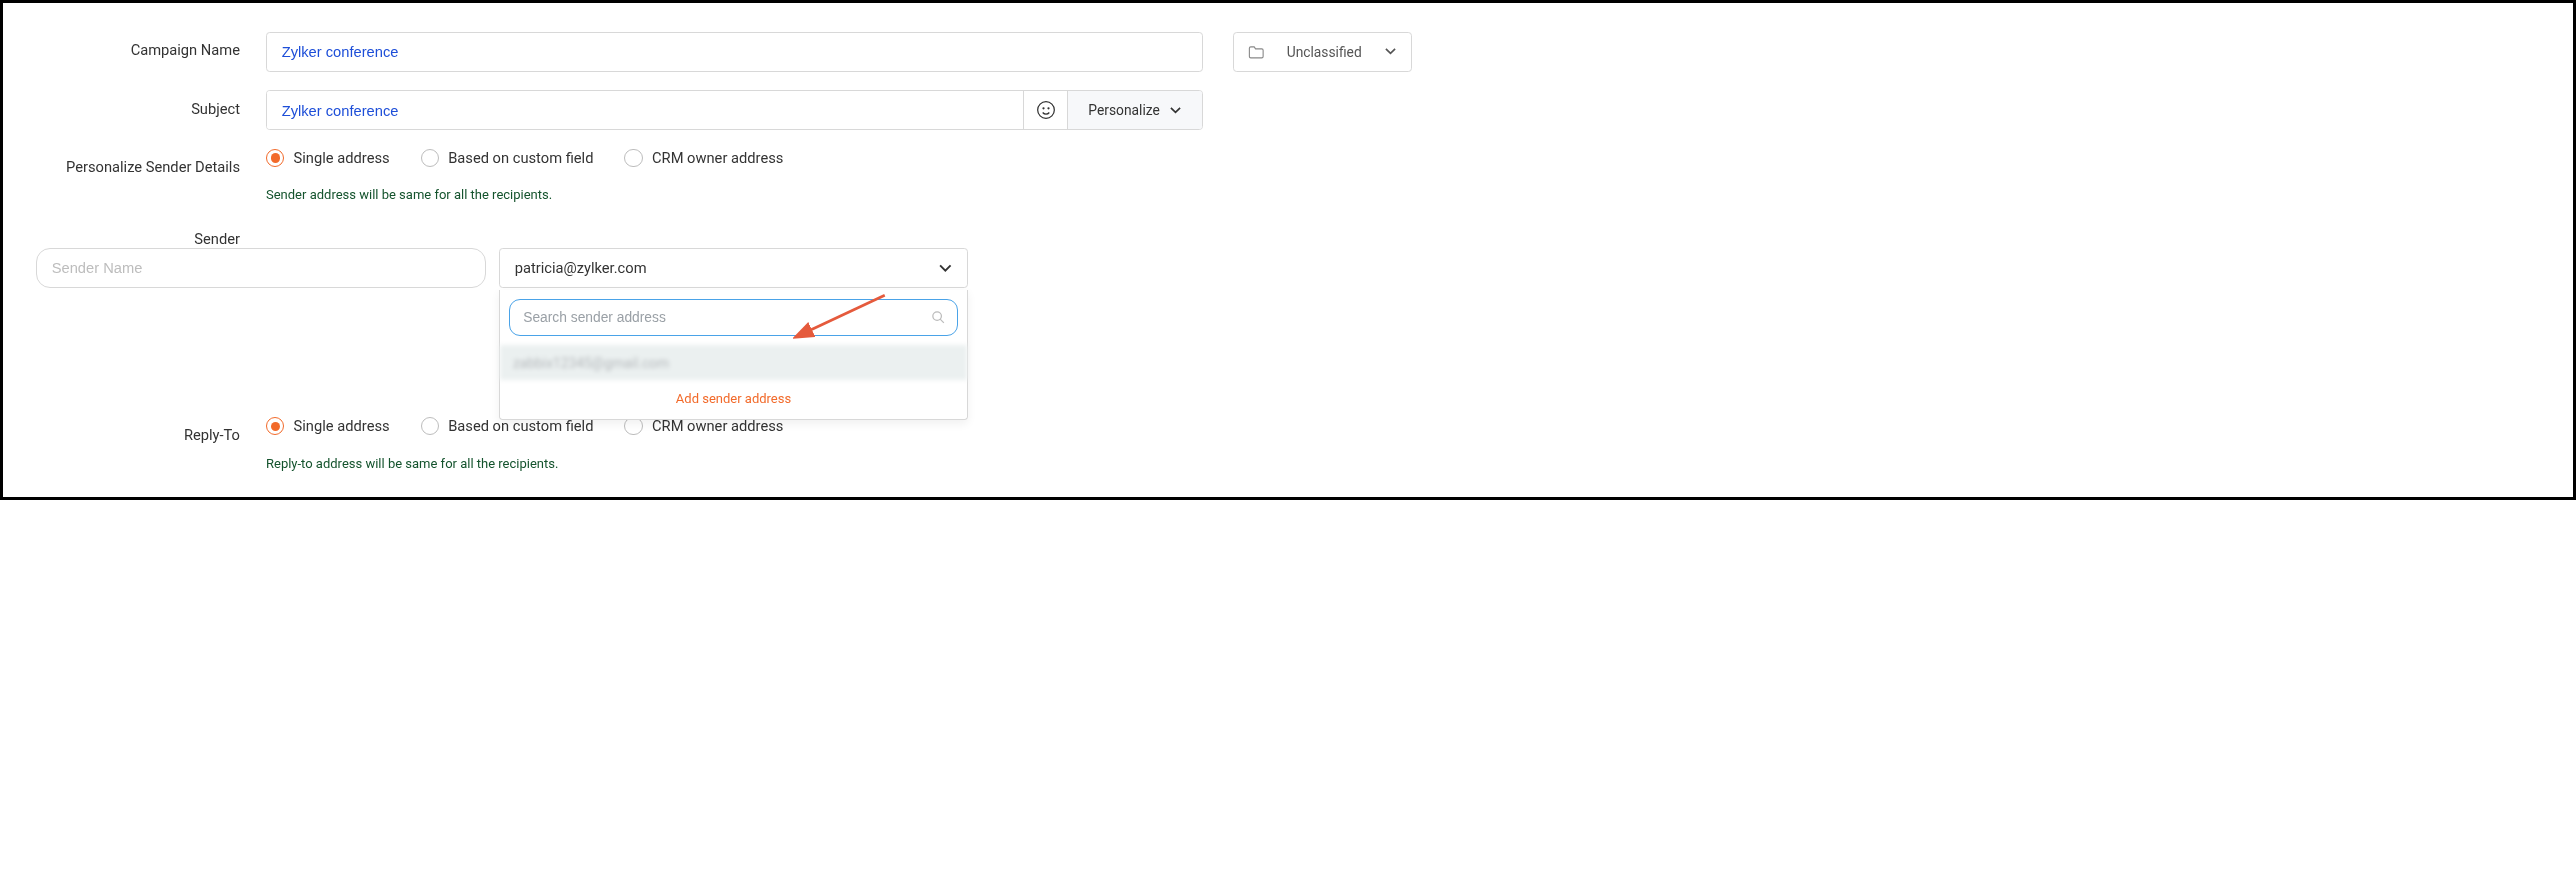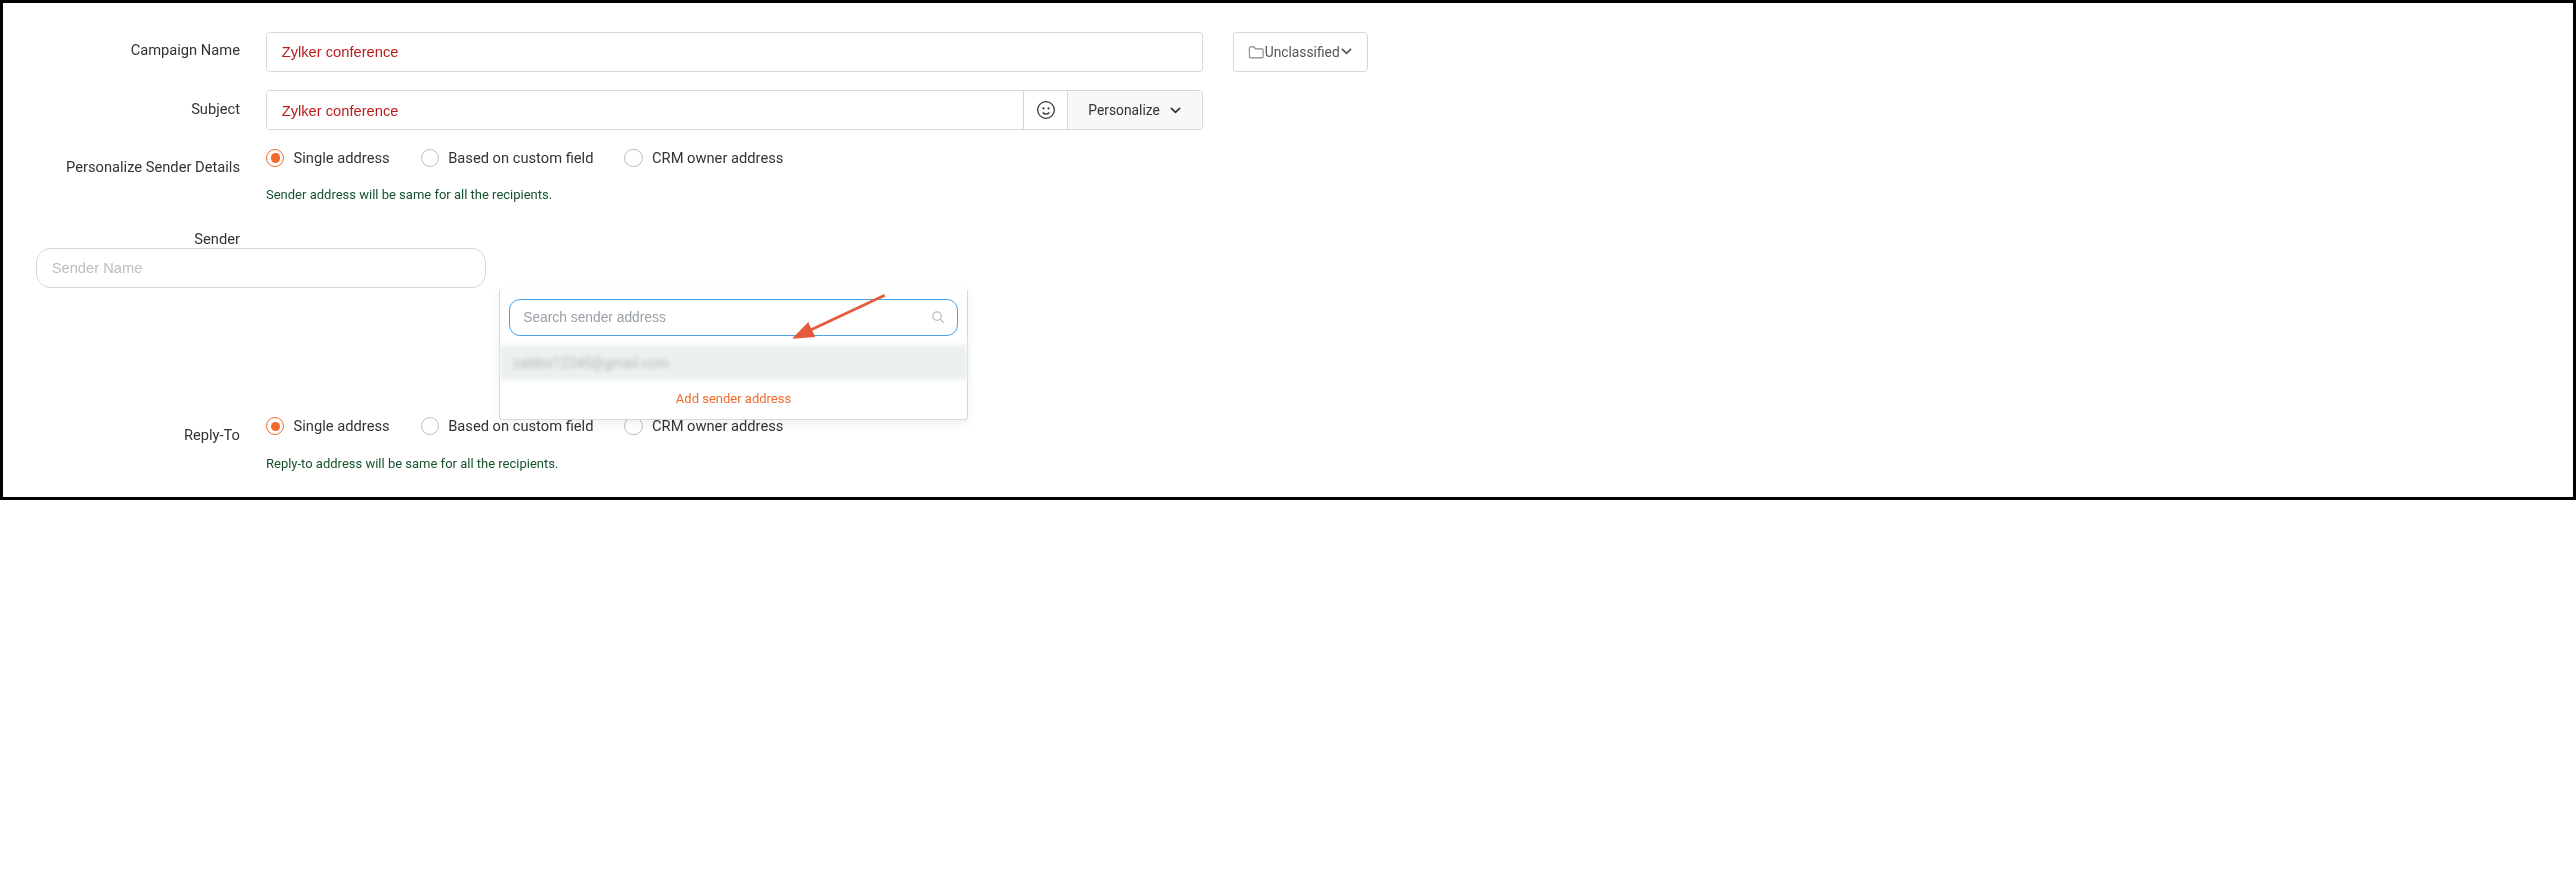--- a/index.html
+++ b/index.html
@@ -37,21 +37,21 @@
     gap: 13px;
     flex-wrap: wrap;
     position: relative;
   }
   .text-input {
     border: 0.9px solid #d8d8d8;
     border-radius: 3.7px;
     height: 40px;
     padding: 0 14.7px;
     font-size: 14.7px;
-    color: #b91c1c;
+    color: #1d4ed8;
     background: #fff;
   }
   .text-input::placeholder { color: #bdbdbd; }
   .campaign-input { width: 937px; max-width: 937px; }
   .subject-group {
     display: flex;
     width: 937px;
     border: 0.9px solid #d8d8d8;
     border-radius: 3.7px;
     overflow: hidden;
@@ -78,21 +78,21 @@
     font-size: 13.8px;
     color: #333;
   }
   .unclass-btn {
     border: 0.9px solid #d8d8d8;
     border-radius: 3.7px;
     height: 40px;
     padding: 0 14.7px;
     display: flex;
     align-items: center;
-    gap: 0;
+    gap: 22px;
     font-size: 13.8px;
     color: #555;
     cursor: pointer;
     margin-left: 16.5px;
   }
   .radio-row { display: flex; gap: 31px; flex-wrap: wrap; }
   .radio-item { display: flex; align-items: center; gap: 9.2px; font-size: 14.7px; cursor: pointer; }
   .radio {
     width: 18.4px; height: 18.4px; border-radius: 50%;
     border: 1.8px solid #bdbdbd; display: inline-flex; align-items: center; justify-content: center;
@@ -248,20 +248,28 @@
         </div>
       </div>
       <div class="help-text">Sender address will be same for all the recipients.</div>
     </div>
   </div>
 
   <div class="row" style="margin-bottom: 129px; flex-direction: column;">
     <div class="label-col">Sender</div>
     <div class="field-col">
       <input class="text-input sender-name-input" type="text" placeholder="Sender Name" style="">
+      <div class="sender-email">
+        <span>patricia@zylker.com</span>
+        <span class="chevron">
+          <svg width="14.7" height="11" viewBox="0 0 14 10" fill="none" stroke="#333" stroke-width="1.8">
+              <path d="M2 2l5 5 5-5"></path>
+            </svg>
+        </span>
+      </div>
 
       <div class="dropdown-panel">
         <div class="dropdown-search-wrap">
           <div class="dropdown-search">
             <input type="text" placeholder="Search sender address" style="">
             <span class="search-icon">
               <svg width="14.7" height="14.7" viewBox="0 0 24 24" fill="none" stroke="#bbb" stroke-width="2">
                   <circle cx="10" cy="10" r="7"></circle>
                   <path d="M21 21l-6-6"></path>
                 </svg>

